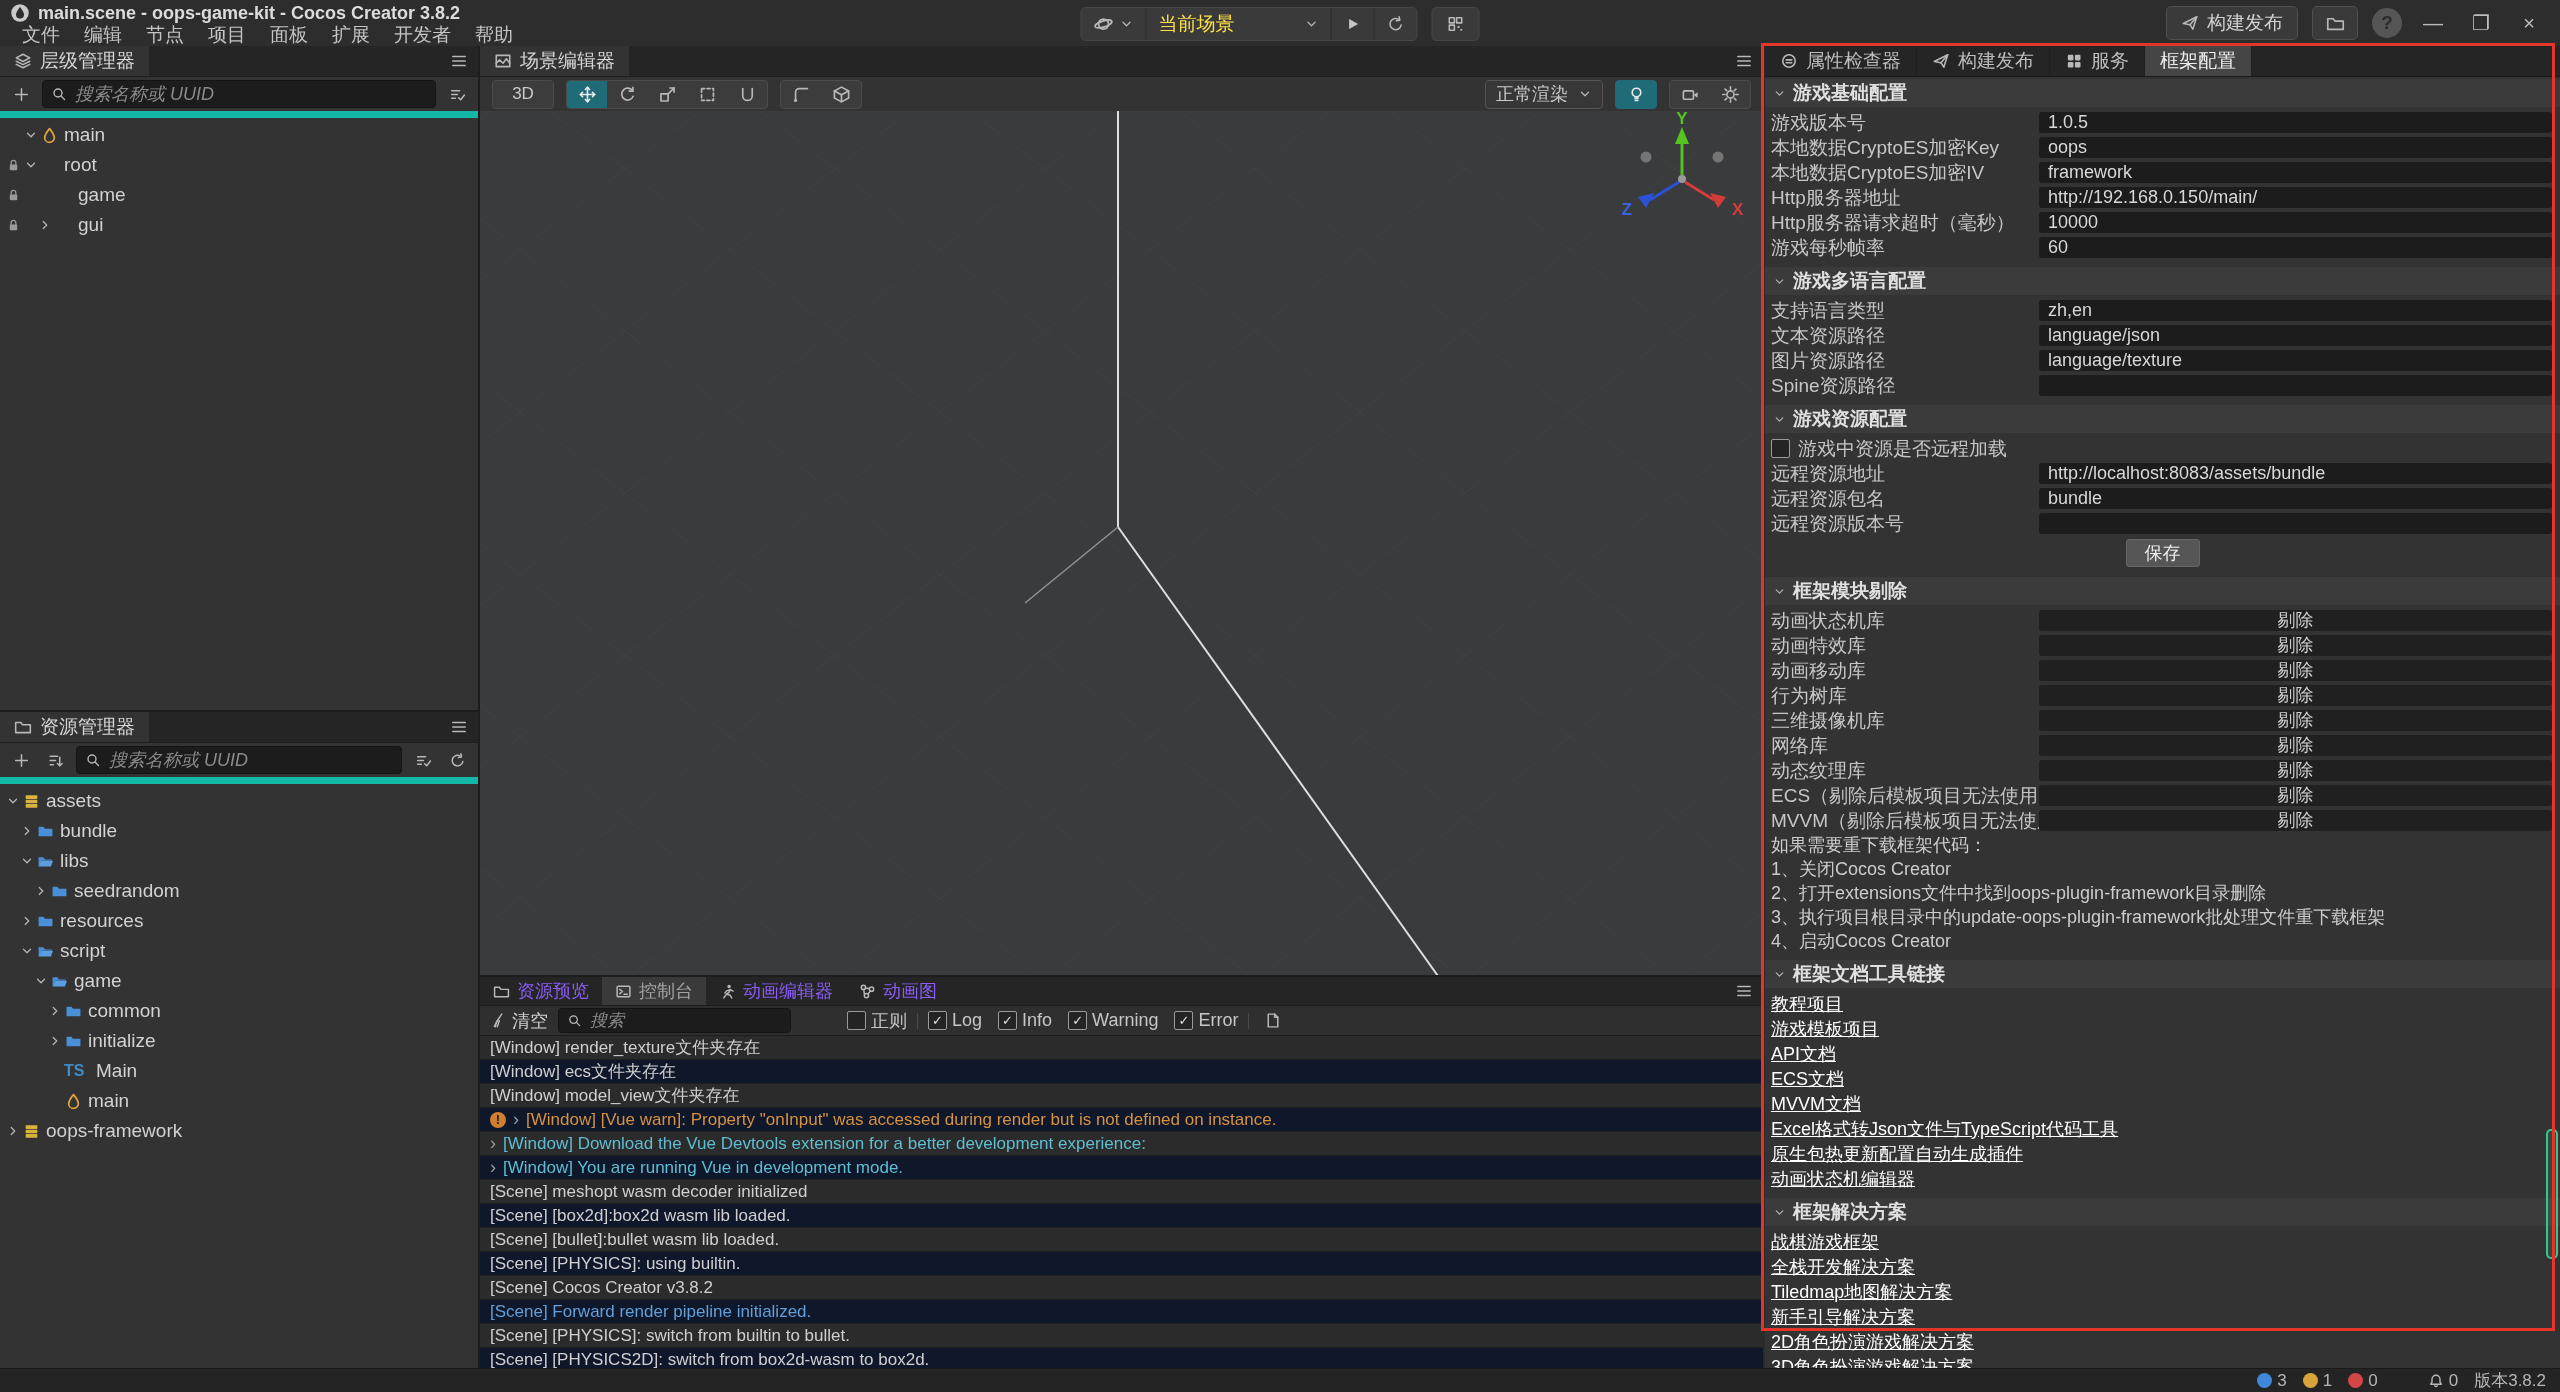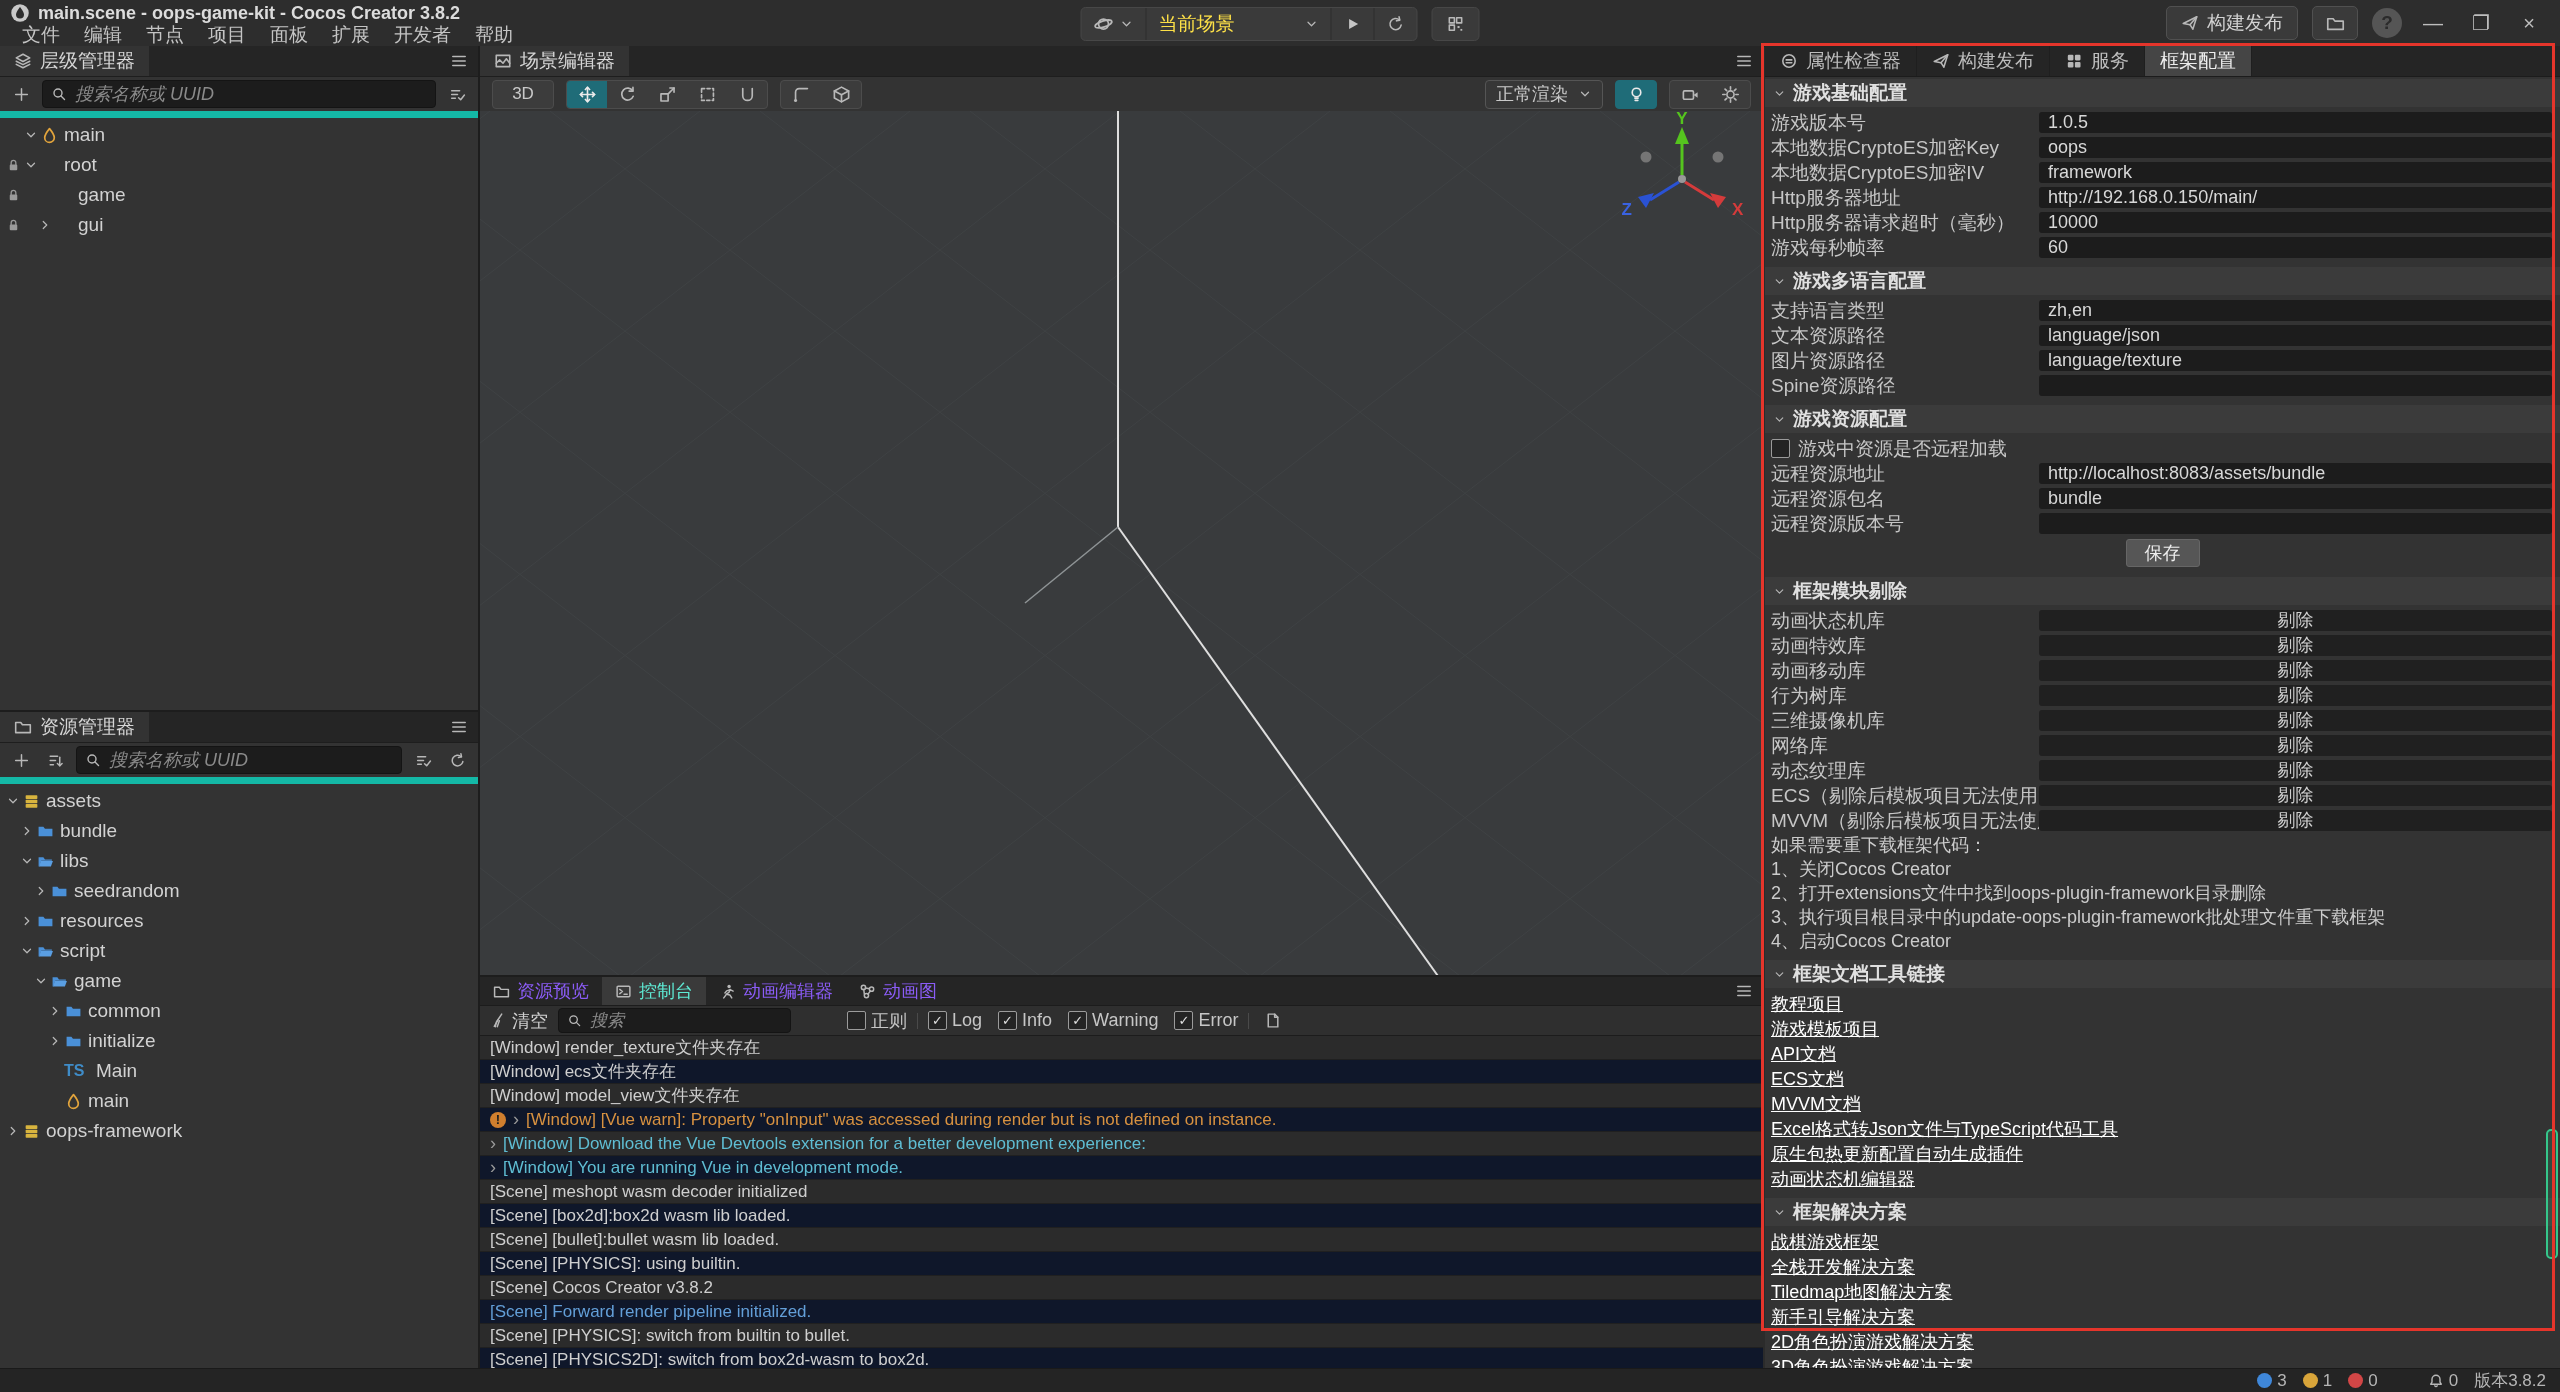--- a/index.html
+++ b/index.html
@@ -54,21 +54,21 @@
   .sc-group{display:flex;align-items:center;background:#3c3c3c;border:1px solid #4c4c4c;border-radius:4px;height:27px;overflow:hidden;}
   .sc-tool{width:40px;height:27px;display:flex;align-items:center;justify-content:center;}
   .sc-tool.active{background:#1f6c78;}
   .sc-select{display:flex;align-items:center;gap:10px;height:27px;background:#373737;border:1px solid #555;border-radius:4px;padding:0 10px;color:#c9c9c9;font-size:18px;}
   #viewport{position:relative;width:1283px;height:865px;background:#393b3d;overflow:hidden;}
 
   
   #console{position:absolute;left:480px;top:975px;width:1283px;height:393px;background:#2b2b2b;border-top:2px solid #1d1d1d;}
   #console-tabs{height:28px;background:#252525;display:flex;align-items:stretch;border-bottom:1px solid #1c1c1c;}
   .con-tab{display:flex;align-items:center;gap:7px;padding:0 13px;color:#8b5cf6;font-size:18px;}
-  .con-tab.active{background:#3a3a3a;color:#5eead4;}
+  .con-tab.active{background:#3a3a3a;color:#a3a3a3;}
   #console-toolbar{height:29px;display:flex;align-items:center;gap:10px;padding:0 10px;background:#2f2f2f;border-bottom:1px solid #1c1c1c;font-size:18px;}
   #console-search{display:flex;align-items:center;gap:6px;background:#1c1c1c;border:1px solid #141414;border-radius:4px;height:23px;width:215px;padding:0 8px;}
   #console-search input{flex:1;background:transparent;border:none;outline:none;color:#ccc;font-size:17px;font-family:inherit;width:100%;}
   #console-search input::placeholder{color:#8a8a8a;font-style:italic;}
   .vdiv{width:1px;height:16px;background:#4a4a4a;}
   .chk{display:inline-flex;align-items:center;gap:5px;color:#c6c6c6;}
   .box{width:17px;height:17px;border:1.5px solid #9b9b9b;border-radius:2px;background:#242424;display:inline-flex;align-items:center;justify-content:center;font-size:13px;color:#e0e0e0;line-height:1;}
   #console-logs{overflow:hidden;height:336px;}
   .log-row{height:24px;line-height:23px;padding:0 10px;font-size:17px;white-space:nowrap;overflow:hidden;border-bottom:1px solid #202020;display:flex;align-items:center;gap:7px;box-sizing:border-box;}
   .log-row.odd{background:#2b2b2b;} .log-row.even{background:#0f172a;}

